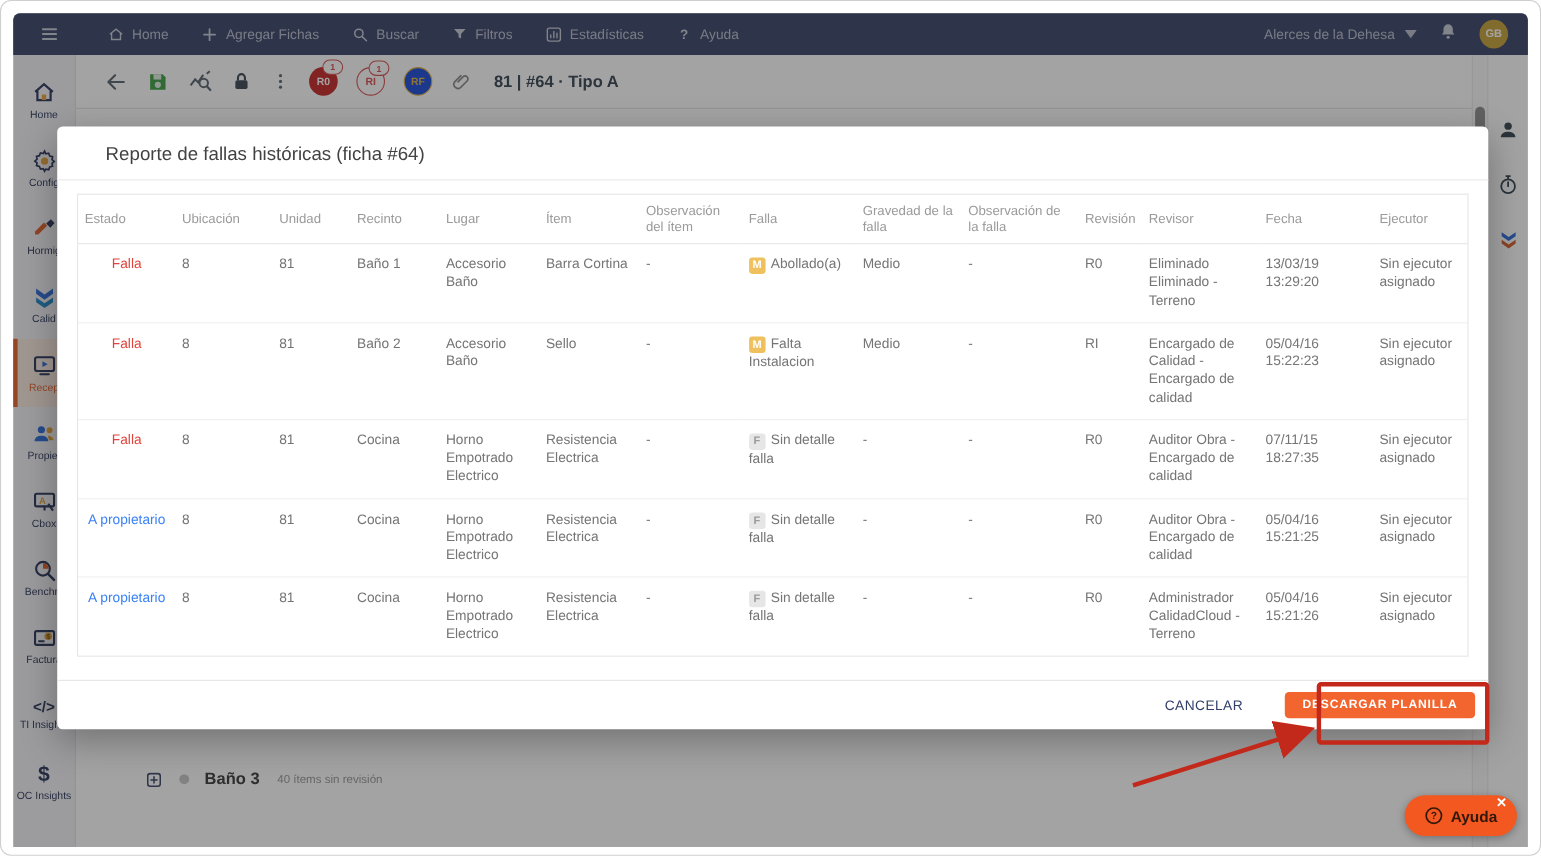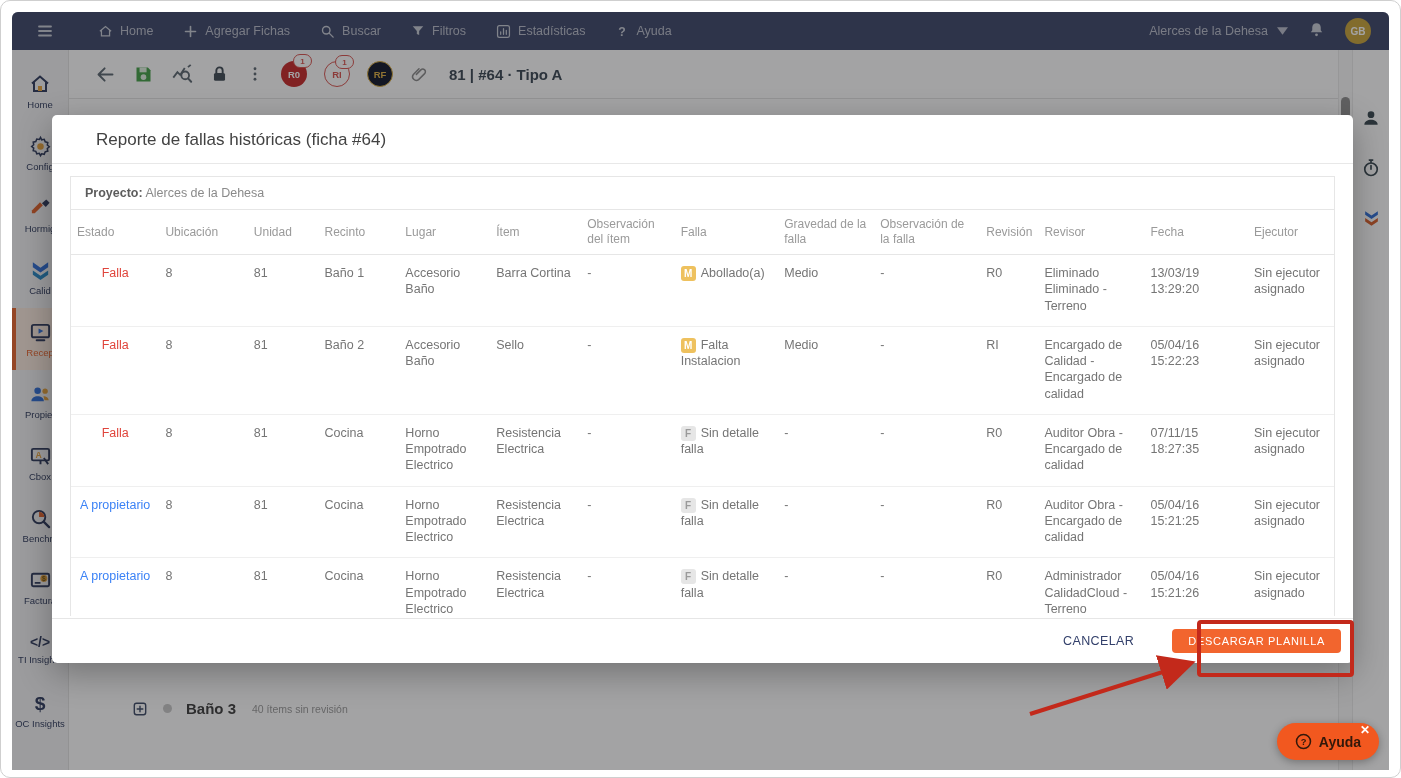--- a/index.html
+++ b/index.html
@@ -30,21 +30,21 @@
   .side-item.active .lbl{color:var(--active_orange);}
 
   
   .content{position:absolute;left:57px;top:38px;right:50px;bottom:0;background:#fff;overflow:hidden;}
   .toolbar{height:48px;border-bottom:1px solid #e4e4e4;display:flex;align-items:center;gap:17px;padding-left:26px;}
   .tb-ic{display:flex;align-items:center;cursor:pointer;}
   .rbadge{position:relative;width:26px;height:26px;border-radius:50%;display:flex;align-items:center;
     justify-content:center;font-size:9.5px;font-weight:bold;box-sizing:border-box;cursor:pointer;}
   .rbadge.filled-red{background:var(--badge_r0_red);color:#fff;}
   .rbadge.outline-red{border:1.6px solid #d9534f;color:#d9534f;background:#fff;}
-  .rbadge.outline-gold{border:1.6px solid var(--badge_rf_gold);color:var(--badge_rf_gold);background:#0f172a;}
+  .rbadge.outline-gold{border:1.6px solid var(--badge_rf_gold);color:var(--badge_rf_gold);background:#1d4ed8;}
   .rbadge .cnt{position:absolute;top:-7px;right:-5px;min-width:13px;height:12px;border-radius:7px;
     border:1px solid #d9534f;background:#fff;color:#d9534f;font-size:8px;font-weight:bold;
     display:flex;align-items:center;justify-content:center;padding:0 2px;}
   .ficha-ref{font-size:15px;font-weight:600;color:#3a4653;margin-left:4px;white-space:nowrap;}
 
   .section-row{position:absolute;left:26px;display:flex;align-items:center;padding-left:38px;}
   .sec-expand{display:flex;align-items:center;cursor:pointer;}
   .sec-dot{width:9px;height:9px;border-radius:50%;background:#c9c9c9;margin:0 14px 0 16px;}
   .sec-name{font-size:15px;font-weight:bold;color:#3c3c3c;}
   .sec-meta{font-size:10.5px;color:#9a9a9a;margin-left:16px;}
@@ -78,21 +78,21 @@
   .estado-falla{color:var(--falla_red);}
   .estado-propietario{color:var(--propietario_blue);}
   .fbadge{display:inline-block;min-width:15px;height:15px;line-height:15px;text-align:center;border-radius:3px;
     font-size:10px;font-weight:bold;margin-right:5px;}
   .fbadge.M{background:var(--badge_m_yellow);color:#fff;}
   .fbadge.F{background:#e6e6e6;color:#9a9a9a;}
   .modal-footer{position:absolute;left:0;right:0;bottom:0;height:44px;border-top:1px solid #e6e6e6;
     display:flex;align-items:center;justify-content:flex-end;gap:32px;padding-right:12px;}
   .btn-cancel{font-family:inherit;font-size:12.5px;font-weight:normal;letter-spacing:.4px;color:#33406b;
     background:none;border:none;cursor:pointer;}
-  .btn-download{font-family:inherit;font-size:11px;font-weight:normal;letter-spacing:.7px;color:#fff;
+  .btn-download{font-family:inherit;font-size:11px;font-weight:bold;letter-spacing:.7px;color:#fff;
     background:var(--accent_orange);border:none;border-radius:4px;padding:6px 16px;cursor:pointer;}
 
   
   .annotation-rect{position:absolute;left:1197px;top:620px;width:157px;height:57px;
     border:4px solid var(--annotation_red);border-radius:4px;z-index:20;box-sizing:border-box;pointer-events:none;}
   svg.arrow{position:absolute;left:0;top:0;width:1401px;height:778px;z-index:21;pointer-events:none;}
 
   
   .help-fab{position:absolute;left:1277px;top:723px;width:102px;height:37px;background:#f2581f;border-radius:19px;
     z-index:25;display:flex;align-items:center;justify-content:center;gap:7px;color:#33180a;font-weight:bold;
@@ -379,24 +379,20 @@
       </span>
     </aside>
 </div>
 
 <div class="overlay"></div>
 
 <section class="modal">
   <h1 class="modal-title" style="margin:0;font-weight:400;padding-left:44px;">Reporte de fallas históricas (ficha #64)</h1>
   <div class="modal-body">
     <div class="table-box">
-      <div class="proyecto-row">
-        <b>Proyecto:</b>
-        <span>Alerces de la Dehesa</span>
-      </div>
       <table class="fallas">
         <colgroup id="fallas-cols">
             <col style="width: 7%;">
             <col style="width: 7%;">
             <col style="width: 5.6%;">
             <col style="width: 6.4%;">
             <col style="width: 7.2%;">
             <col style="width: 7.2%;">
             <col style="width: 7.4%;">
             <col style="width: 8.2%;">

